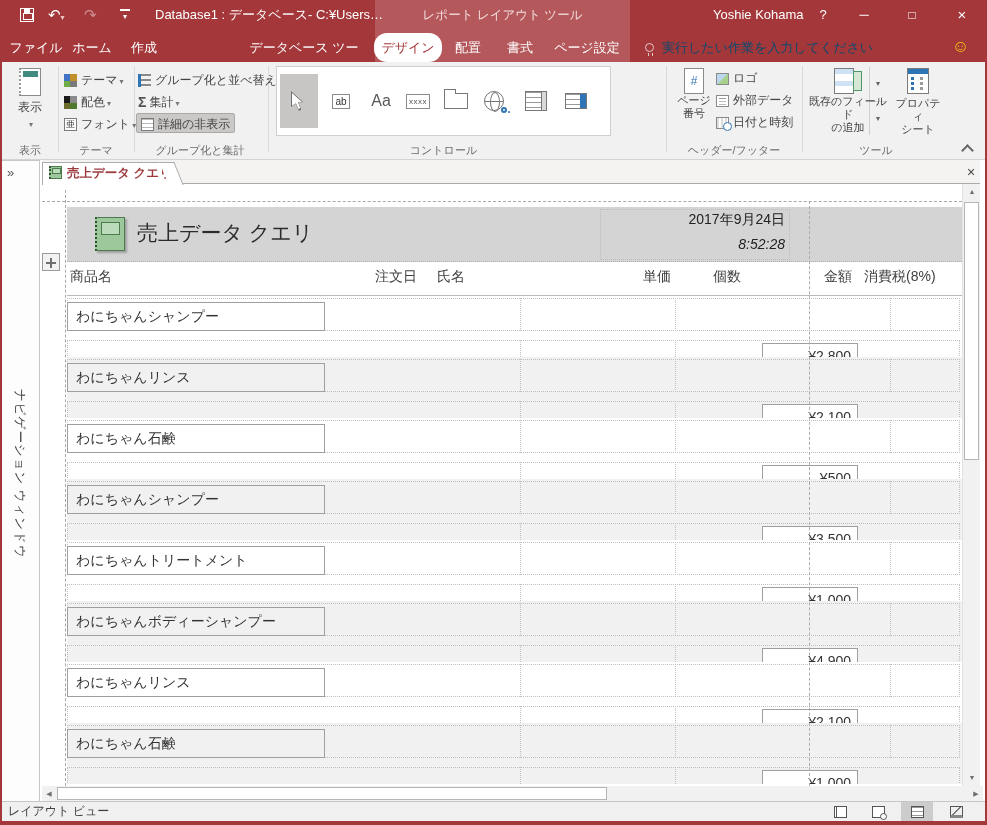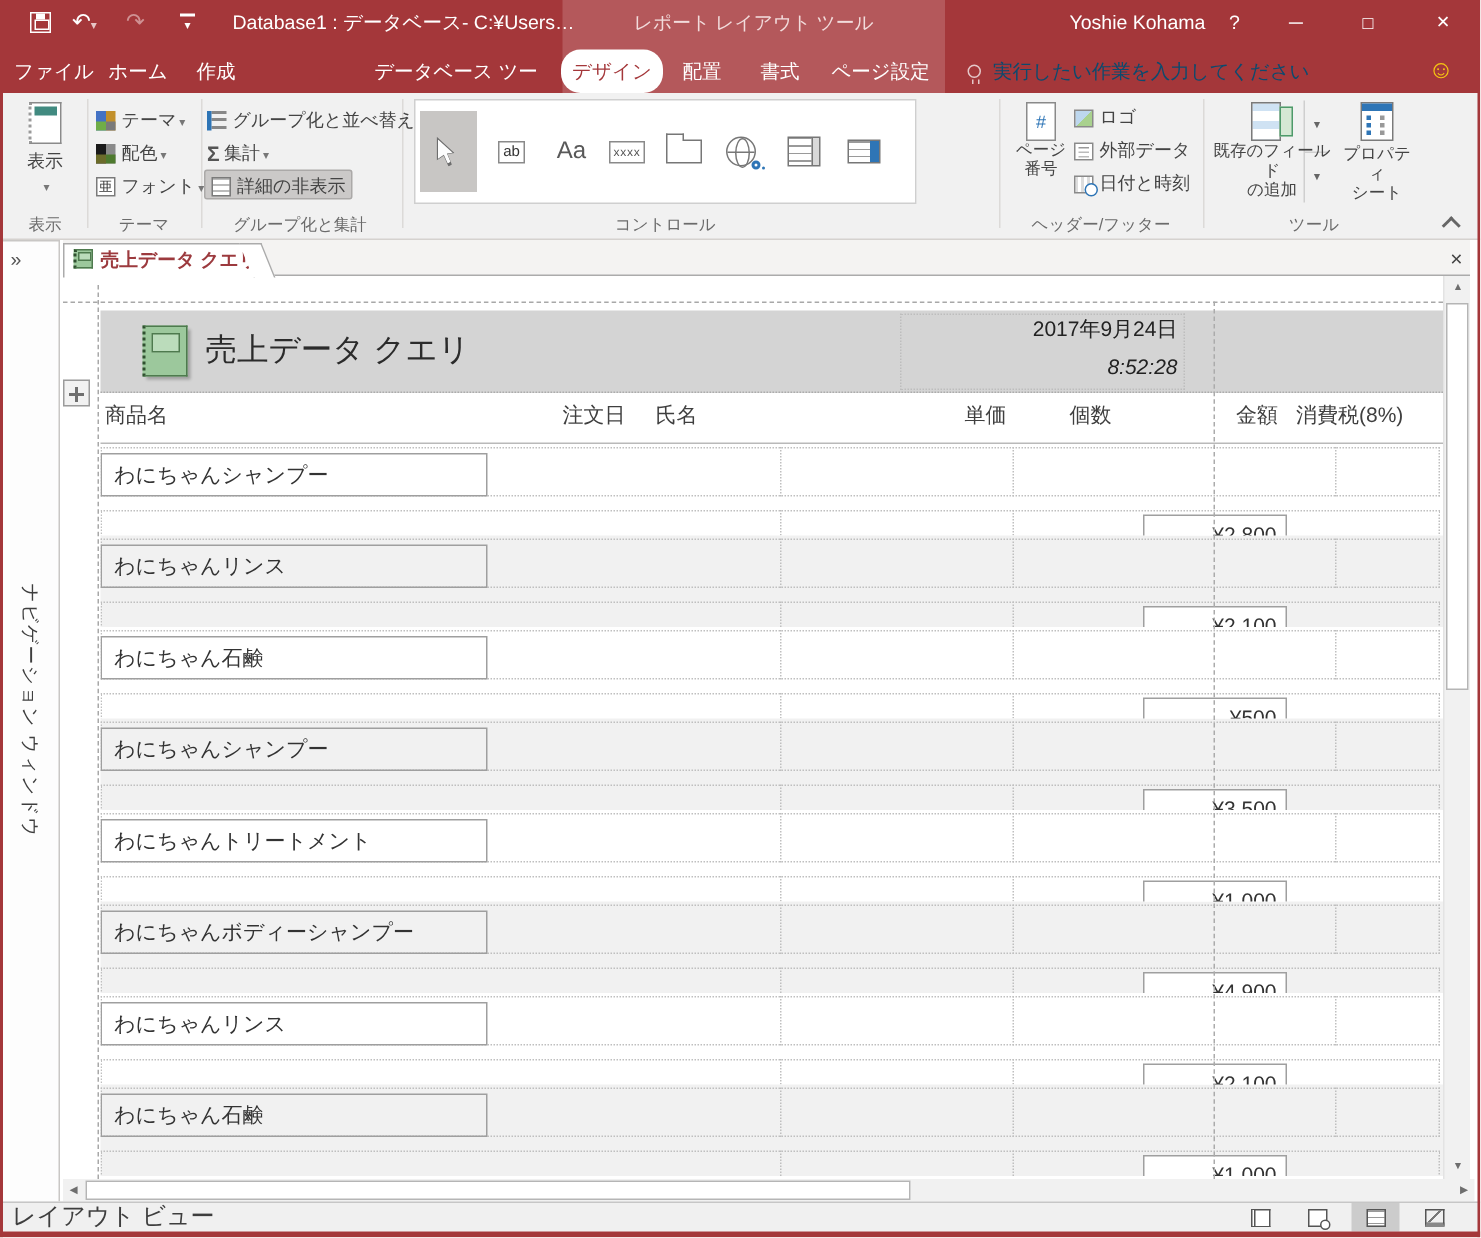--- a/index.html
+++ b/index.html
@@ -136,21 +136,21 @@
   .abox { position:absolute; left:695px; top:47px; width:96px; height:26px; background:#fff; border:1px solid #9F9F9F; font-size:14px; color:#333; line-height:24px; text-align:right; padding-right:6px; z-index:2; }
 
   
   .vscroll { position:absolute; left:962px; top:184px; width:18px; height:602px; background:#F1F1F1; border-left:1px solid #E3E3E3; }
   .sbtn { position:absolute; width:18px; height:16px; text-align:center; font-size:7px; color:#6E6E6E; line-height:16px; }
   .vthumb { position:absolute; left:1px; top:18px; width:15px; height:258px; background:#fff; border:1px solid #B5B5B5; }
   .hscroll { position:absolute; left:42px; top:786px; width:941px; height:15px; background:#F1F1F1; }
   .hbtn { position:absolute; top:0; width:14px; height:15px; text-align:center; font-size:7px; color:#6E6E6E; line-height:15px; }
   .hthumb { position:absolute; left:15px; top:1px; width:550px; height:13px; background:#fff; border:1px solid #B5B5B5; }
   .statusbar { position:absolute; left:0; top:801px; width:987px; height:20px; background:#F0F0F0; border-top:1px solid #C6C6C6; }
-  .status-label { position:absolute; left:8px; top:0; line-height:19px; font-size:16px; color:#3E3E3E; }
+  .status-label { position:absolute; left:8px; top:0; line-height:19px; font-size:12px; color:#3E3E3E; }
   .viewbtn { position:absolute; top:0; width:32px; height:19px; display:flex; align-items:center; justify-content:center; }
   .viewbtn.active { background:#CCCCCC; }
   .vic { width:13px; height:12px; border:1px solid #555; position:relative; background:#fff; }
   .vic-rep { border-left:3px double #555; }
   .vic-pre::after { content:""; position:absolute; right:-3px; bottom:-3px; width:5px; height:5px; border:1px solid #555; border-radius:50%; background:#fff; }
   .vic-lay { background:repeating-linear-gradient(#999 0 1px,#fff 1px 4px); }
   .vic-des { background:linear-gradient(135deg,transparent 45%,#777 45%,#777 55%,transparent 55%); border-bottom:3px solid #888; }
   .botborder { position:absolute; left:0; top:821px; width:987px; height:4px; background:#A4373A; }
   .sidered { position:absolute; top:62px; width:2px; height:763px; background:#A4373A; }
 </style>

